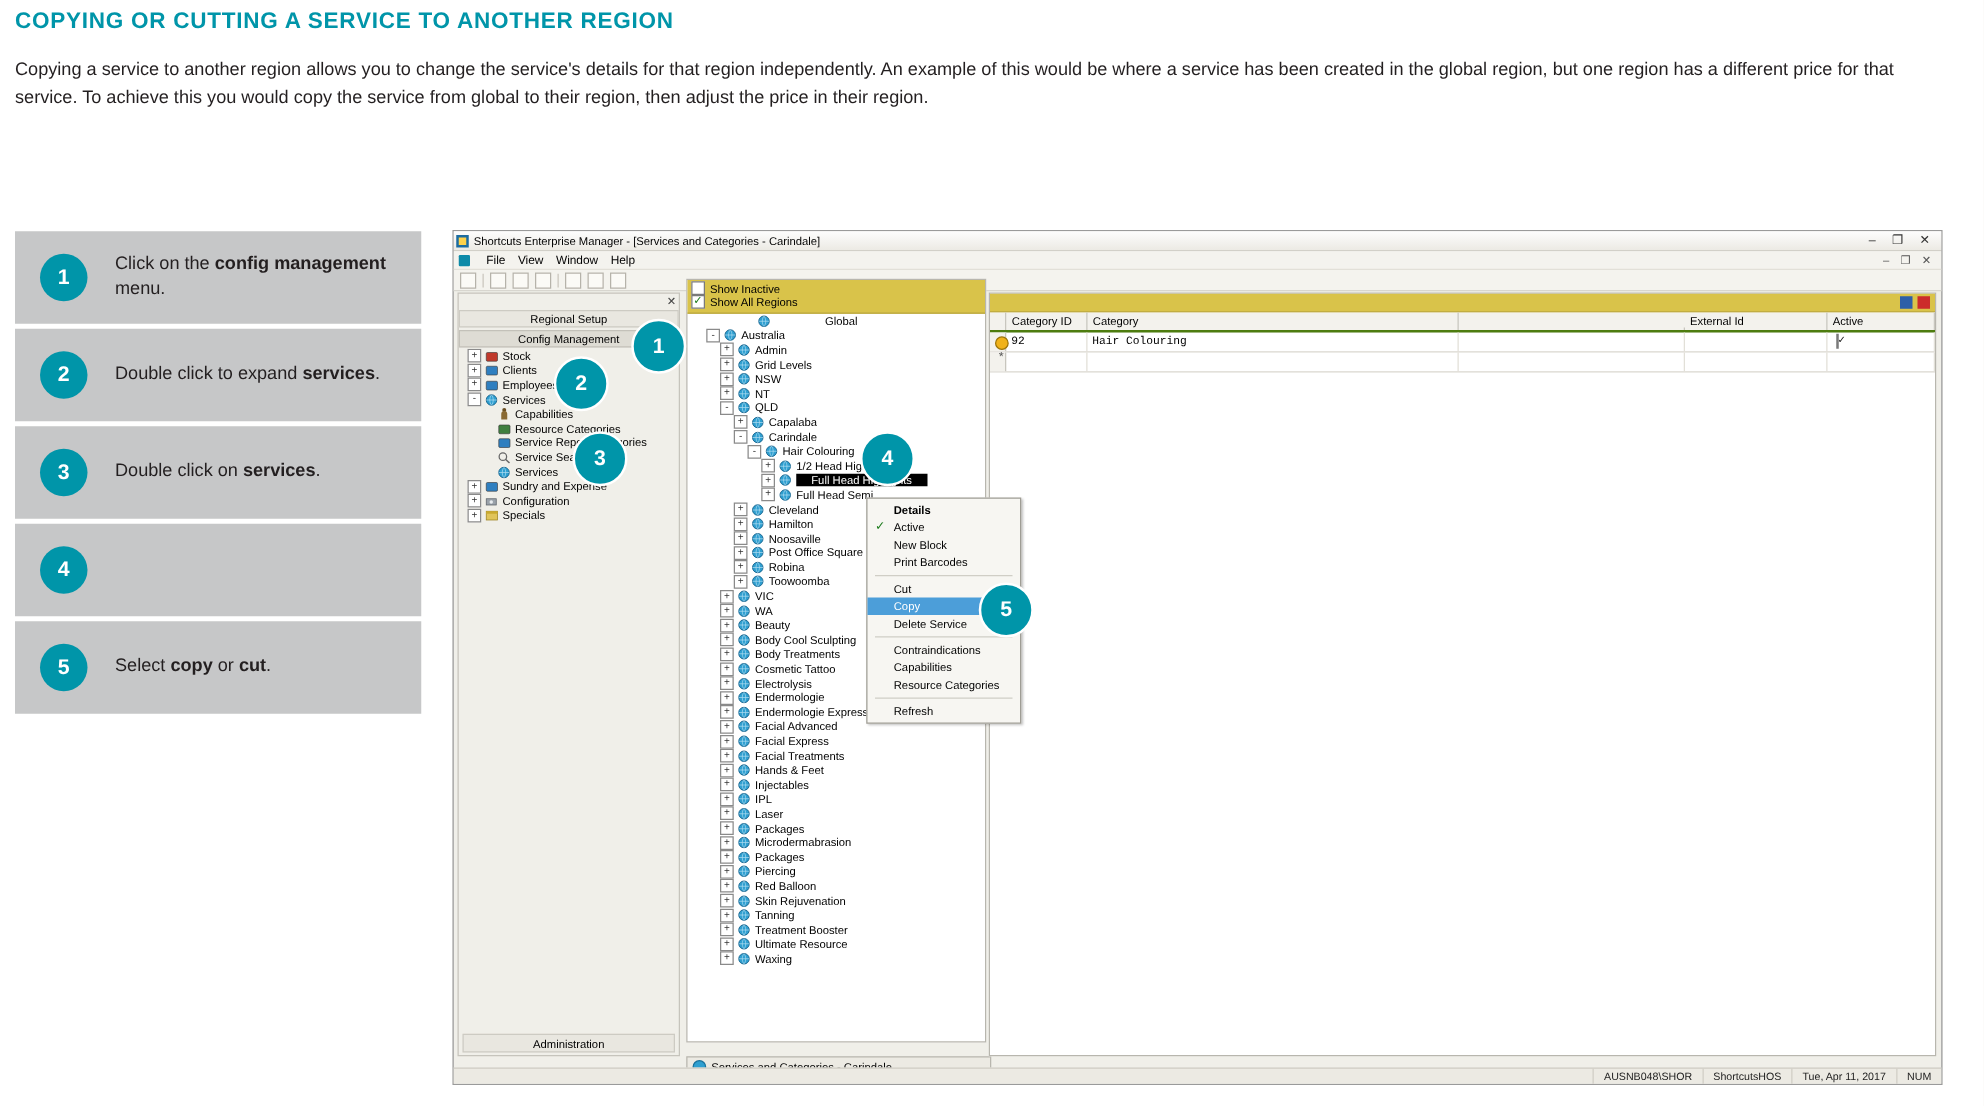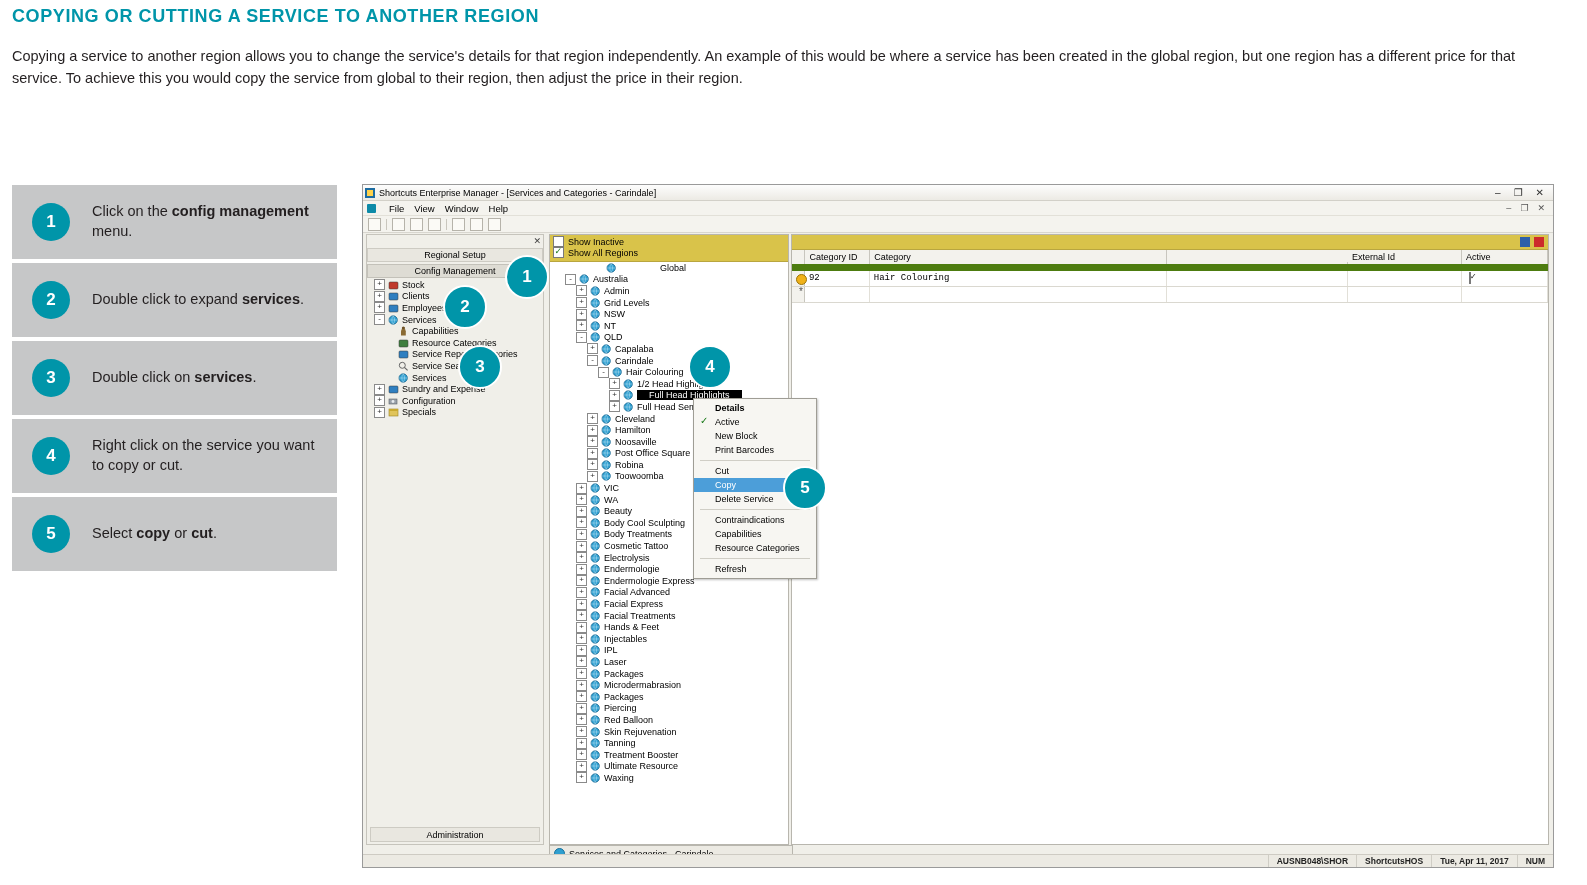--- a/index.html
+++ b/index.html
@@ -101,21 +101,21 @@
   .exp{
     width:9px;height:9px;border:1px solid #8a8a8a;background:#fff;
     font-size:8px;line-height:7px;text-align:center;color:#333;
     margin-right:3px;flex:0 0 auto;font-family:"Liberation Sans",sans-serif;
   }
   .exp.blank{border:none;background:transparent;}
   .nico{width:11px;height:10px;margin-right:3px;flex:0 0 auto;position:relative;}
   .nlbl{font-size:9px;}
   
   .midpanel{
-    position:absolute;left:186px;top:49px;width:238px;height:609px;
+    position:absolute;left:186px;top:38px;width:238px;height:609px;
     background:#fff;border:1px solid #b8b6ae;
   }
   .mid-head{background:#d9c34a;height:24px;border-bottom:1px solid #b9a63f;padding:1px 3px;}
   .chk-row{display:flex;align-items:center;height:11px;font-size:9px;}
   .chkbox{
     width:9px;height:9px;background:#fff;border:1px solid #7a7a7a;margin-right:4px;
     position:relative;flex:0 0 auto;
   }
   .chkbox.on:after{
     content:"✓";position:absolute;left:0.5px;top:-2px;font-size:9px;color:#1a7a1a;
@@ -131,39 +131,39 @@
   .gridpanel{
     position:absolute;left:428px;top:49px;right:4px;height:609px;
     background:#fff;border:1px solid #b8b6ae;
   }
   .grid-top{
     height:14px;background:#d9c34a;border-bottom:1px solid #b9a63f;
     display:flex;align-items:center;justify-content:flex-end;gap:4px;padding-right:4px;
   }
   .gt-btn{width:10px;height:10px;background:#2d5fa8;}
   .gt-btn.red{background:#cc2b2b;}
-  .grid-head{display:flex;height:14px;background:#f3f2ed;border-bottom:7px solid #4d7c0f;}
+  .grid-head{display:flex;height:14px;background:#f3f2ed;border-bottom:2px solid #4d7c0f;}
   .gh{
     font-size:9px;padding:2px 0 0 4px;border-right:1px solid #c8c6be;
     box-sizing:border-box;overflow:hidden;
   }
   .grid-row{display:flex;height:15px;border-bottom:1px solid #dad8d0;align-items:center;font-family:Liberation Mono, monospace;}
   .gc{font-size:9px;padding-left:4px;border-right:1px solid #e2e0d8;box-sizing:border-box;height:15px;line-height:15px;overflow:hidden;}
   .rowmark{width:17px;height:15px;border-right:1px solid #c8c6be;background:#f3f2ed;position:relative;}
   .rowmark .dot{position:absolute;left:4px;top:3px;width:9px;height:9px;border-radius:50%;background:#f0b21a;border:1px solid #9c7408;}
   .rowmark.plus:after{content:"*";position:absolute;left:6px;top:0px;font-size:10px;color:#555;}
   .cellchk{width:9px;height:9px;border:1px solid #7a7a7a;background:#fff;margin:3px 0 0 3px;position:relative;}
   .cellchk:after{content:"✓";position:absolute;left:0.5px;top:-3px;font-size:9px;color:#111;}
   
   .statusbar{
     position:absolute;left:0;right:0;bottom:0;height:12px;background:#eceae3;
     border-top:1px solid #cecbc3;display:flex;align-items:center;justify-content:flex-end;
     font-size:8.5px;color:#222;
   }
-  .sb{border-left:1px solid #cfcdc5;padding:0 8px;height:12px;line-height:12px;font-weight:bold;}
+  .sb{border-left:1px solid #cfcdc5;padding:0 8px;height:12px;line-height:12px;}
   
   .ctxmenu{
     position:absolute;left:330px;top:213px;width:122px;background:#f7f6f2;
     border:1px solid #9f9d95;box-shadow:1px 1px 2px rgba(0,0,0,.25);
     padding:2px 0;z-index:30;
   }
   .ctxitem{height:14px;display:flex;align-items:center;padding-left:21px;font-size:9px;position:relative;}
   .ctxitem.bold{font-weight:bold;}
   .ctxitem.sel{background:#4c9ed9;color:#fff;}
   .ctxitem .tick{position:absolute;left:6px;top:0px;color:#1a7a1a;font-size:10px;}
@@ -191,21 +191,20 @@
     <div class="step">
       <div class="circle">2</div>
       <div class="txt">Double click to expand <b>services</b>.</div>
     </div>
     <div class="step">
       <div class="circle">3</div>
       <div class="txt">Double click on <b>services</b>.</div>
     </div>
     <div class="step">
       <div class="circle">4</div>
-      <div class="txt">Right click on the service you want to copy or cut.</div>
     </div>
     <div class="step">
       <div class="circle">5</div>
       <div class="txt">Select <b>copy</b> or <b>cut</b>.</div>
     </div>
   </div>
 
 <div class="app">
 
   <div class="titlebar">

